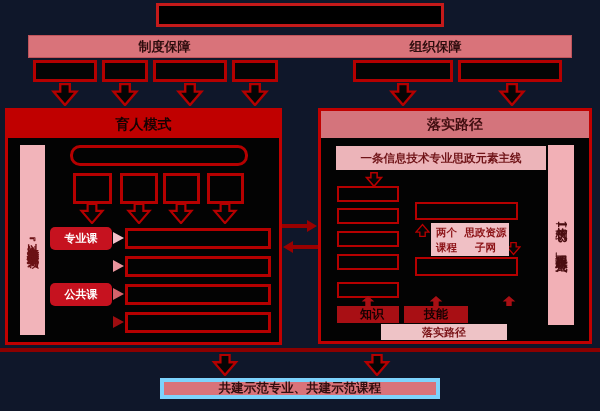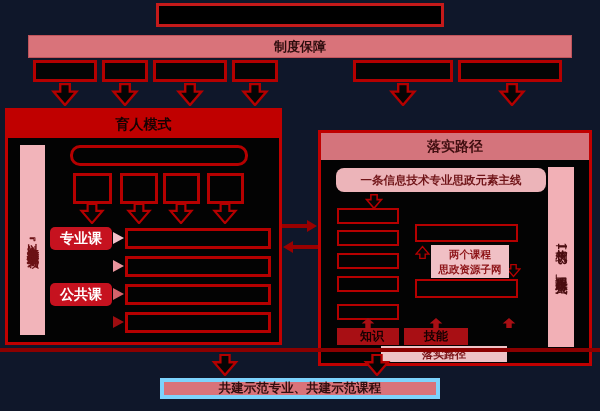--- a/index.html
+++ b/index.html
@@ -24,31 +24,31 @@
   .hdr-rose{background:#d4747c;color:#400e10;}
   .vstrip{writing-mode:vertical-rl;display:flex;align-items:center;justify-content:center;
     font-weight:bold;font-size:12px;letter-spacing:1px;text-align:center;}
   .strip-left{background:#f2b4ba;color:#6b1115;}
   .strip-right{background:#f2b0b6;color:#4a0d10;}
   .outline-box{background:#030303;border:3px solid #b50000;}
   .outline-box.thin{border-width:2px;}
   .rounded{border-radius:10px;}
   
   .course-btn{width:62px;height:23px;background:#c6121f;color:#fff;border-radius:5px;
-    display:flex;align-items:center;justify-content:center;font-weight:bold;font-size:14px;}
+    display:flex;align-items:center;justify-content:center;font-weight:bold;font-size:11px;}
   .row-arrow{width:0;height:0;border-top:6px solid transparent;border-bottom:6px solid transparent;}
   .arrow-c1{border-left:11px solid #f3c0ca;}
   .arrow-c2{border-left:11px solid #e9959d;}
   .arrow-c3{border-left:11px solid #d4636b;}
   .arrow-c4{border-left:11px solid #9e0d10;}
   
   .pink-band{display:flex;align-items:center;justify-content:center;font-weight:bold;}
-  .mainline{background:#ecb4b9;color:#701418;font-size:11.5px;border-radius:8px;}
+  .mainline{background:#ecb4b9;color:#701418;font-size:11.5px;}
   .subnet{background:#f0c0c5;color:#8c1216;font-size:10.5px;line-height:1.35;text-align:center;
-    display:flex;flex-direction:column;align-items:center;justify-content:center;font-weight:bold;}
+    display:flex;flex-direction:row;align-items:center;justify-content:center;font-weight:bold;}
   .outcome{background:#a80f14;color:#140101;font-weight:bold;font-size:12px;
     display:flex;align-items:center;justify-content:center;}
   .improve{background:#eec3c6;color:#7a1418;font-size:11px;}
   
   .divider-line{left:0;top:348px;width:600px;height:4px;background:#8b0000;}
   .bottom-band{left:160px;top:378px;width:280px;height:21px;background:#d9737a;border:4px solid #7dd3fc;
     display:flex;align-items:center;justify-content:center;color:#330e0f;font-size:12.5px;font-weight:bold;}
   svg.icon{display:block;}
 </style>
 </head>
@@ -67,20 +67,21 @@
     </symbol>
   </defs>
 </svg>
 
 <div class="canvas">
 
   <div class="abs top-title-box"></div>
 
   <div class="abs guarantee-band">
     <span>制度保障</span>
+    <span>组织保障</span>
   </div>
 
   <div class="abs gbox" style="left:33px;width:64px;"></div>
   <div class="abs gbox" style="left:102px;width:46px;"></div>
   <div class="abs gbox" style="left:153px;width:74px;"></div>
   <div class="abs gbox" style="left:232px;width:46px;"></div>
   <div class="abs gbox" style="left:353px;width:100px;"></div>
   <div class="abs gbox" style="left:458px;width:104px;"></div>
 
   <svg class="abs icon" style="left:51px;top:83px;" width="28" height="23">
@@ -142,21 +143,21 @@
     <div class="abs outline-box" style="left:117px;top:201px;width:146px;height:21px;"></div>
   </div>
 
   <svg class="abs icon" style="left:282px;top:219px;" width="36" height="14">
       <use href="#solid-right"></use>
     </svg>
   <svg class="abs icon" style="left:282px;top:240px;transform:scaleX(-1);" width="36" height="14">
       <use href="#solid-right"></use>
     </svg>
 
-  <div class="abs panel" style="left:318px;top:108px;width:274px;height:236px;margin-top:22px;">
+  <div class="abs panel" style="left:318px;top:108px;width:274px;height:236px;">
     <div class="panel-header hdr-rose">落实路径</div>
 
     <div class="abs vstrip strip-right" style="left:227px;top:34px;width:26px;height:180px;">构筑「123」课程思政范式</div>
 
     <div class="abs pink-band mainline" style="left:15px;top:35px;width:210px;height:24px;">一条信息技术专业思政元素主线</div>
 
     <svg class="abs icon" style="left:43px;top:61px;" width="20" height="15">
         <use href="#harrow-down"></use>
       </svg>
 

